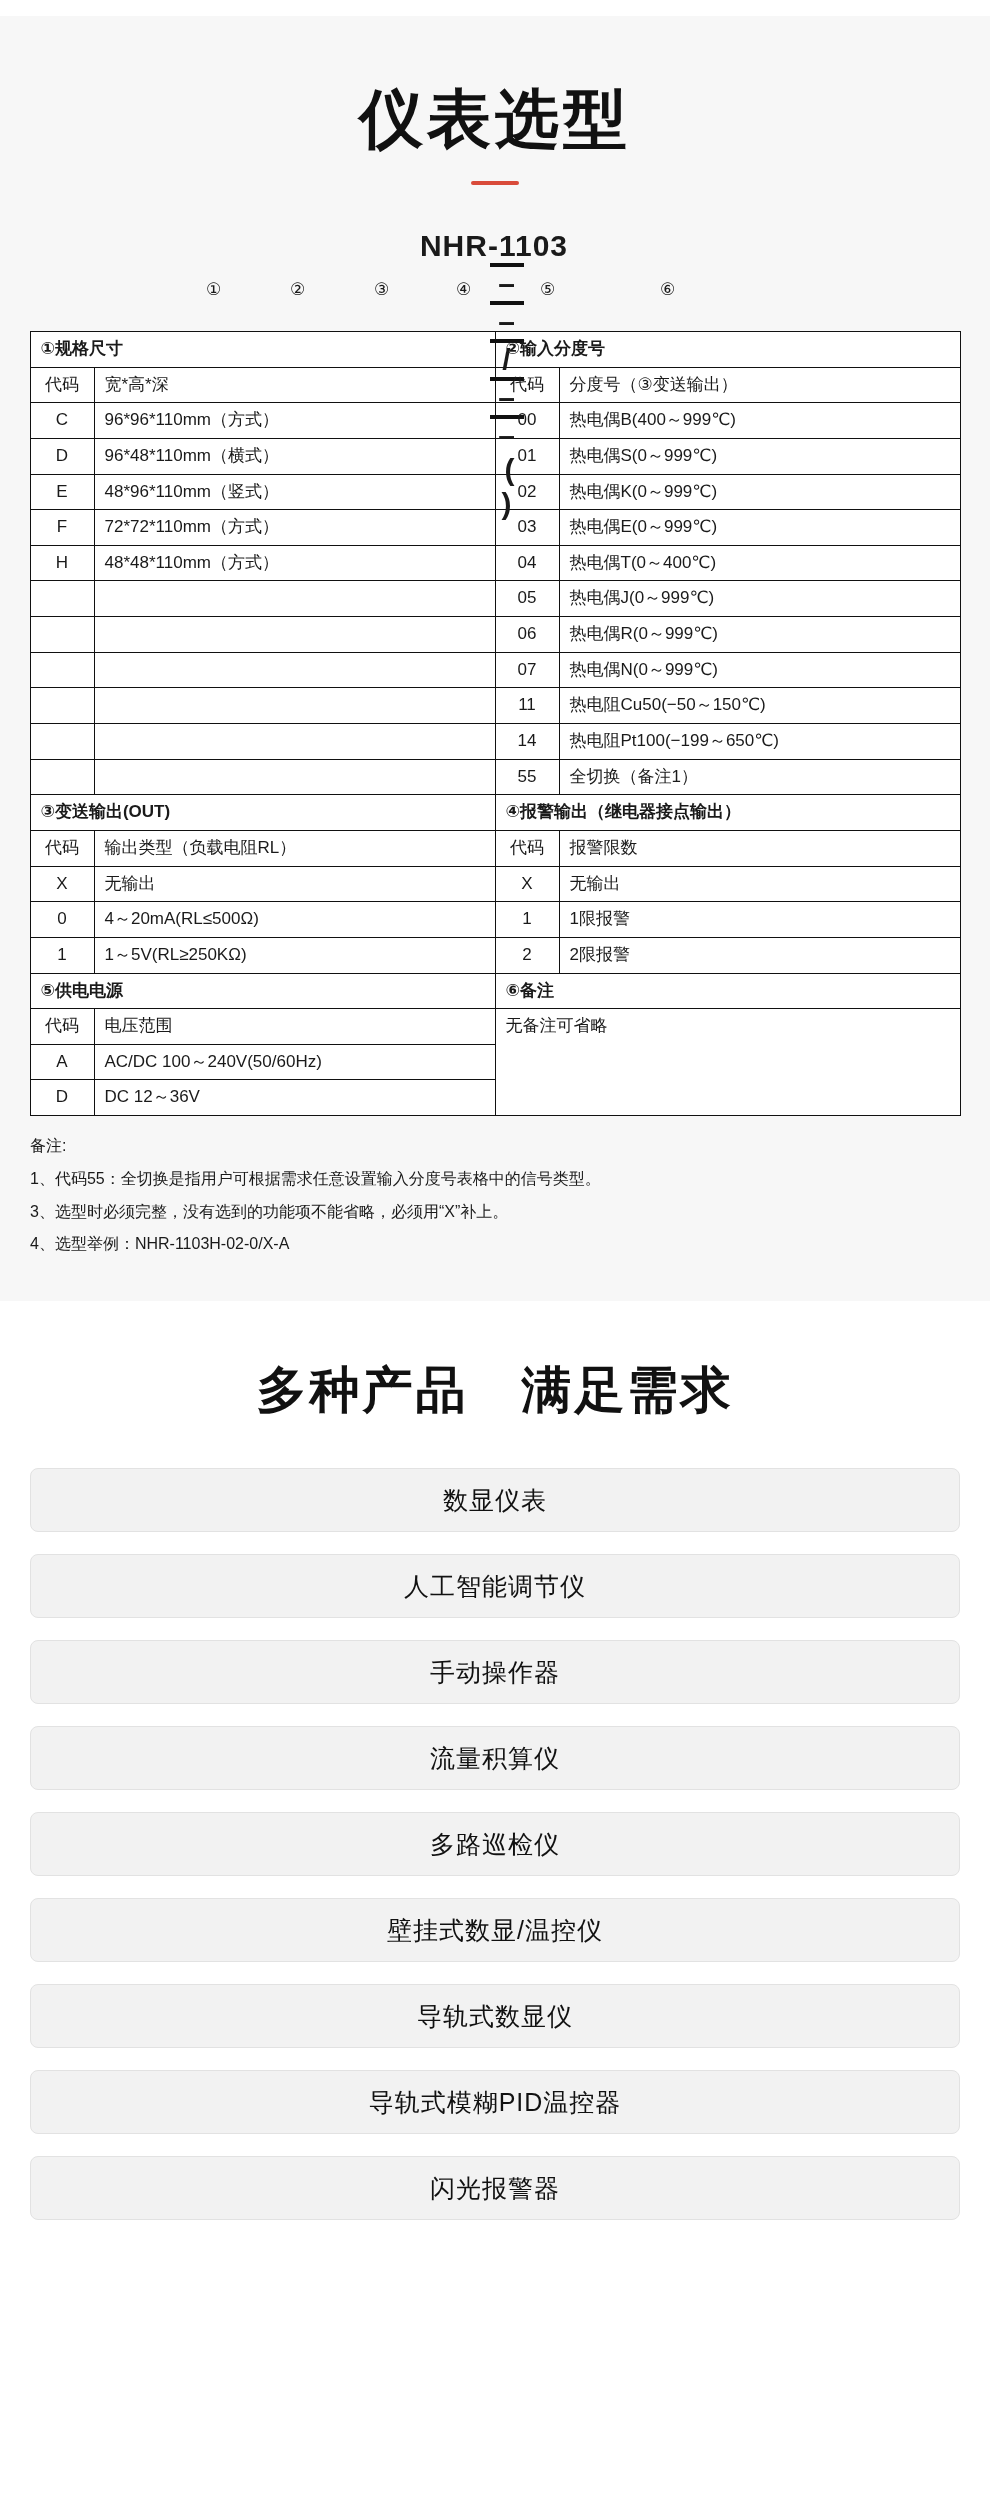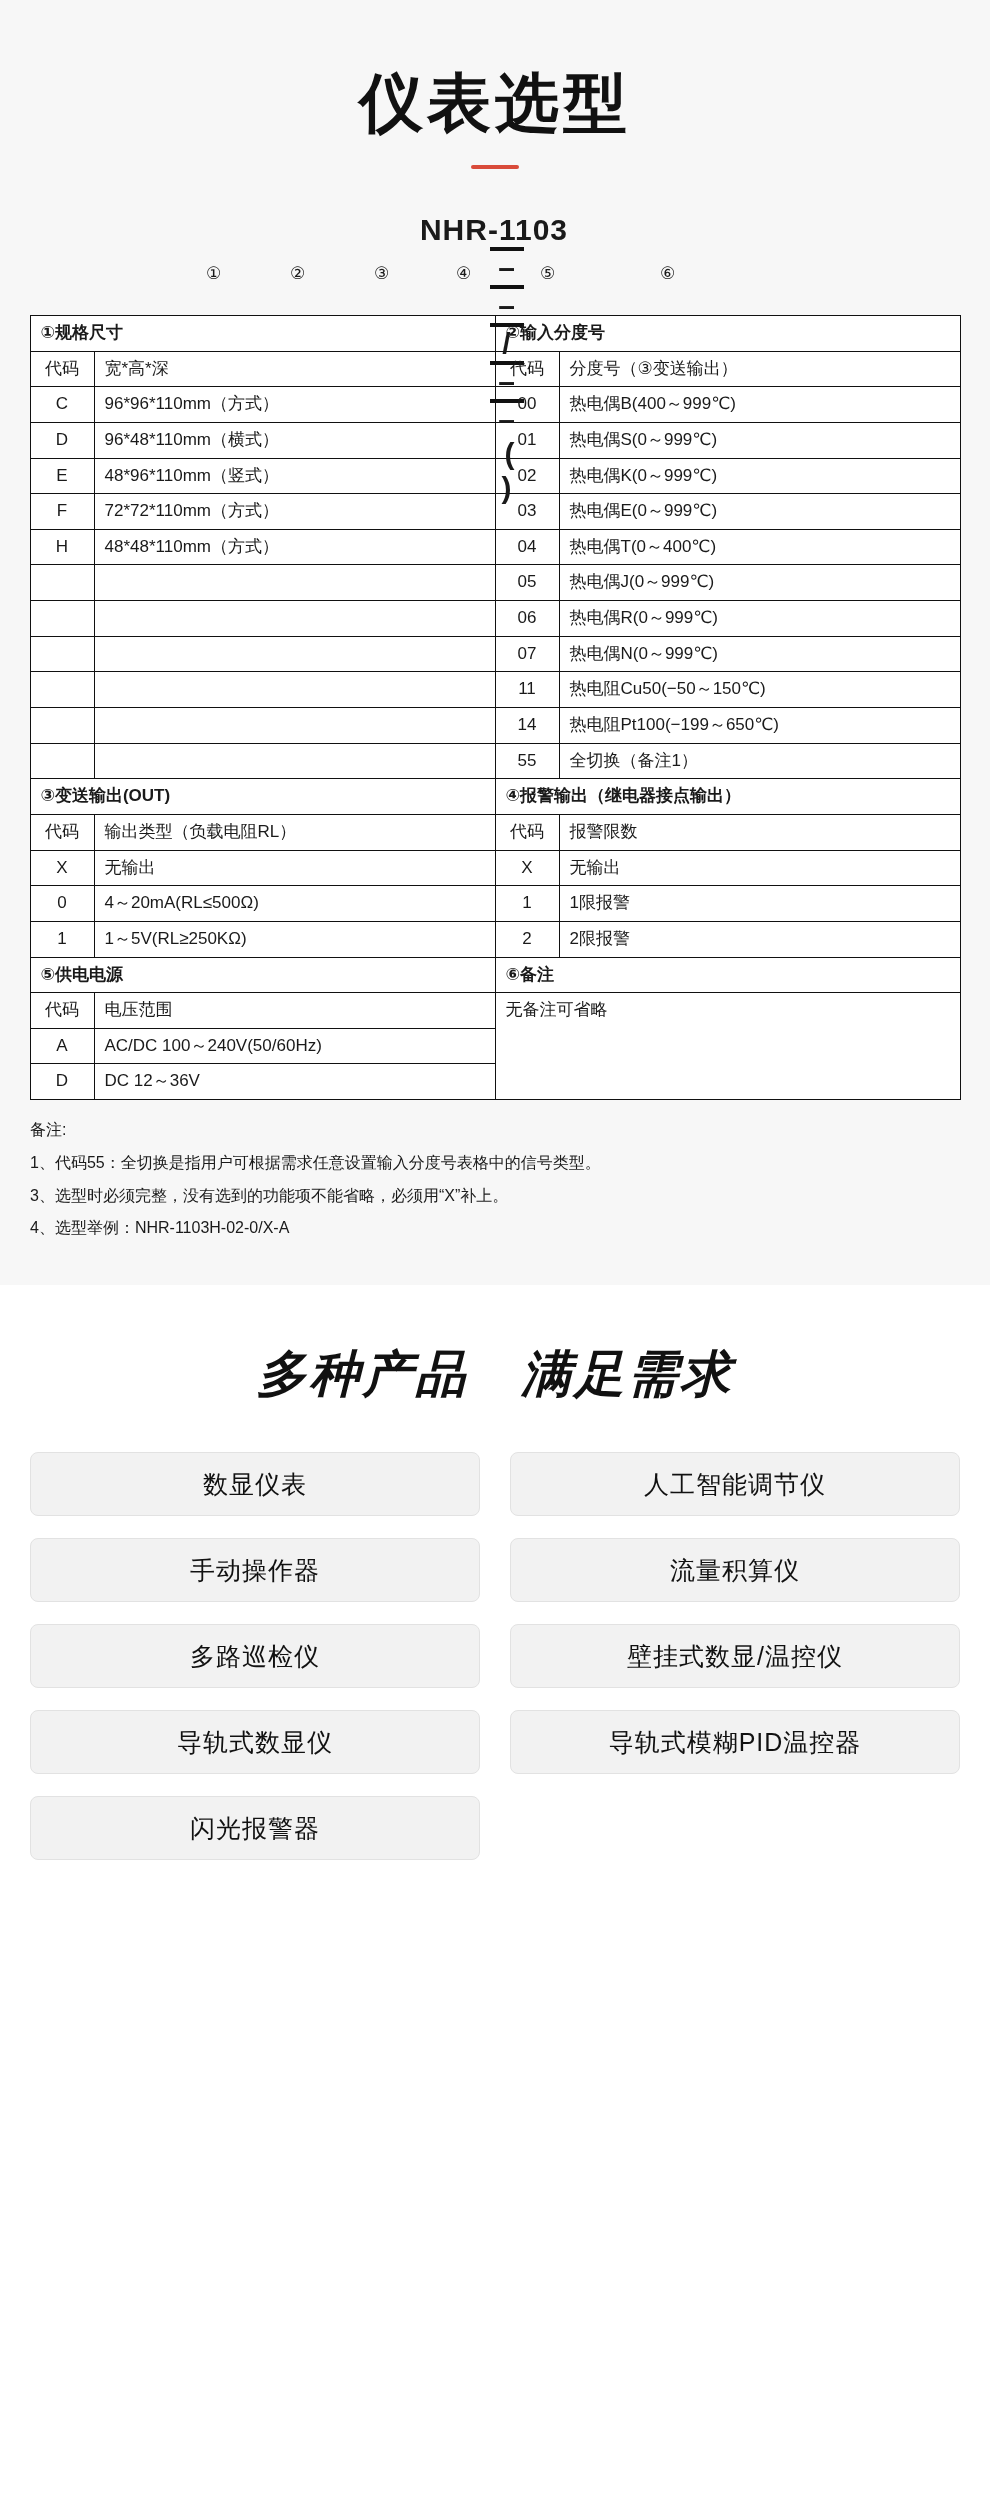--- a/index.html
+++ b/index.html
@@ -3,21 +3,21 @@
 <meta charset="utf-8">
 <style>
   html,body{margin:0;padding:0;}
   body{
     width:990px;
     background:#ffffff;
     font-family:"Liberation Sans","DejaVu Sans",sans-serif;
     color:#1a1a1a;
     -webkit-font-smoothing:antialiased;
   }
-  .page{width:990px;margin:0 auto;}
+  .page{width:990px;margin:16px auto;}
 
   
   .sec1{background:#f7f7f7;padding:60px 0 40px 0;}
   .title{
     text-align:center;
     font-size:64px;
     font-weight:bold;
     letter-spacing:4px;
     color:#111;
     margin:0 0 18px 0;
@@ -66,24 +66,23 @@
 
   
   .notes{width:930px;margin:14px auto 0 auto;font-size:16px;line-height:2.05;}
   .notes .nt{display:block;}
 
   
   .sec2{background:#fff;padding:56px 0 46px 0;}
   .title2{
     text-align:center;font-size:50px;font-weight:bold;letter-spacing:3px;color:#111;
     margin:0 0 44px 0;
-    font-style:italic;
   }
   .grid{
-    width:930px;margin:0 auto;display:grid;grid-template-columns:1fr 1fr;
+    width:930px;margin:0 auto;display:grid;grid-template-columns:1fr;
     column-gap:30px;row-gap:22px;
   }
   .prod{
     background:#f2f2f2;border:1px solid #e2e2e2;border-radius:8px;
     height:62px;display:flex;align-items:center;justify-content:center;
     font-size:25px;color:#111;letter-spacing:1px;
   }
 </style>
 </head>
 <body>

